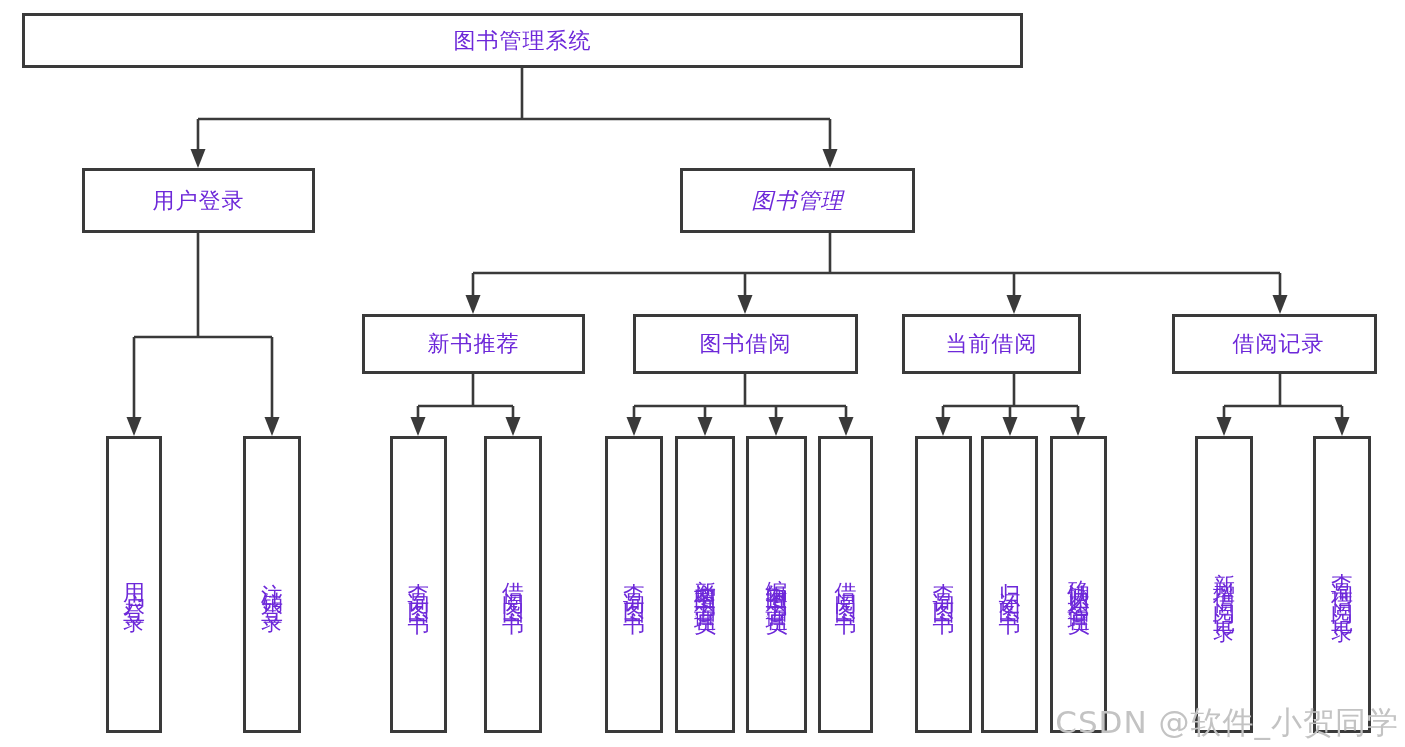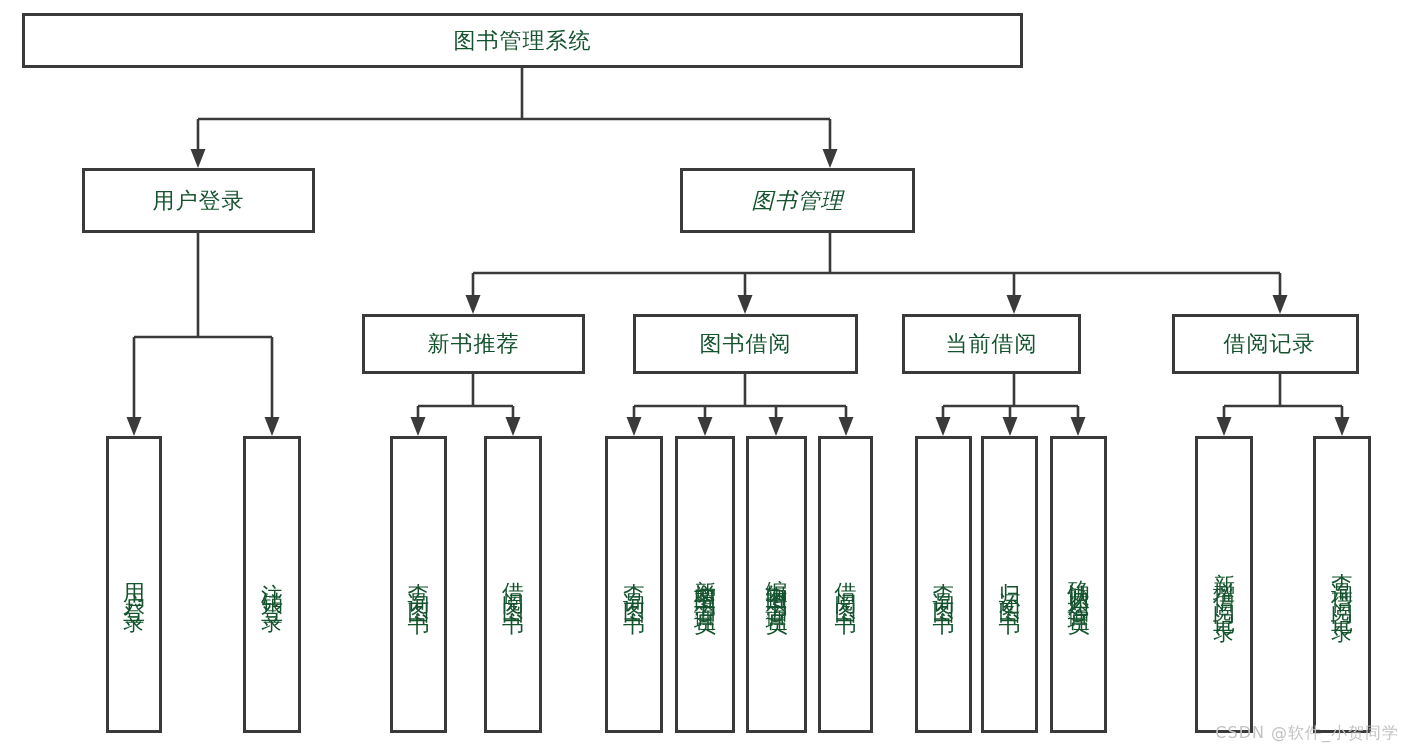--- a/index.html
+++ b/index.html
@@ -12,39 +12,39 @@
   }
   #connectors{position:absolute;left:0;top:0;z-index:1;}
   .node{
     position:absolute;
     box-sizing:border-box;
     border:3px solid #3a3a3a;
     background:#ffffff;
     display:flex;
     align-items:center;
     justify-content:center;
-    color:#14532d;
+    color:#6d28d9;
     font-size:22px;
     z-index:2;
     text-align:center;
     line-height:1;
   }
   .node.h span{letter-spacing:1px;}
   .node.v span{
     writing-mode:vertical-rl;
     text-orientation:mixed;
     letter-spacing:10px;
     white-space:nowrap;
   }
   .node.v.tight span{letter-spacing:5px;}
   #watermark{
     position:absolute;
     right:6px;
     bottom:3px;
-    font-size:16px;
+    font-size:31px;
     color:#c3c3c3;
     z-index:3;
     letter-spacing:1px;
     white-space:nowrap;
   }
 </style>
 </head>
 <body>
 
 <div id="canvas">
@@ -102,21 +102,21 @@
 
   <div class="node h" style="left:362px;top:314px;width:223px;height:60px;">
     <span>新书推荐</span>
   </div>
   <div class="node h" style="left:633px;top:314px;width:225px;height:60px;text-align:right;">
     <span>图书借阅</span>
   </div>
   <div class="node h" style="left:902px;top:314px;width:179px;height:60px;">
     <span>当前借阅</span>
   </div>
-  <div class="node h" style="left:1172px;top:314px;width:187px;height:60px;padding-left:8px;">
+  <div class="node h" style="left:1172px;top:314px;width:205px;height:60px;padding-left:8px;">
     <span>借阅记录</span>
   </div>
 
   <div class="node v" style="left:106px;top:436px;width:56px;height:297px;">
     <span>用户登录</span>
   </div>
   <div class="node v" style="left:243px;top:436px;width:58px;height:297px;">
     <span>注销登录</span>
   </div>
 

